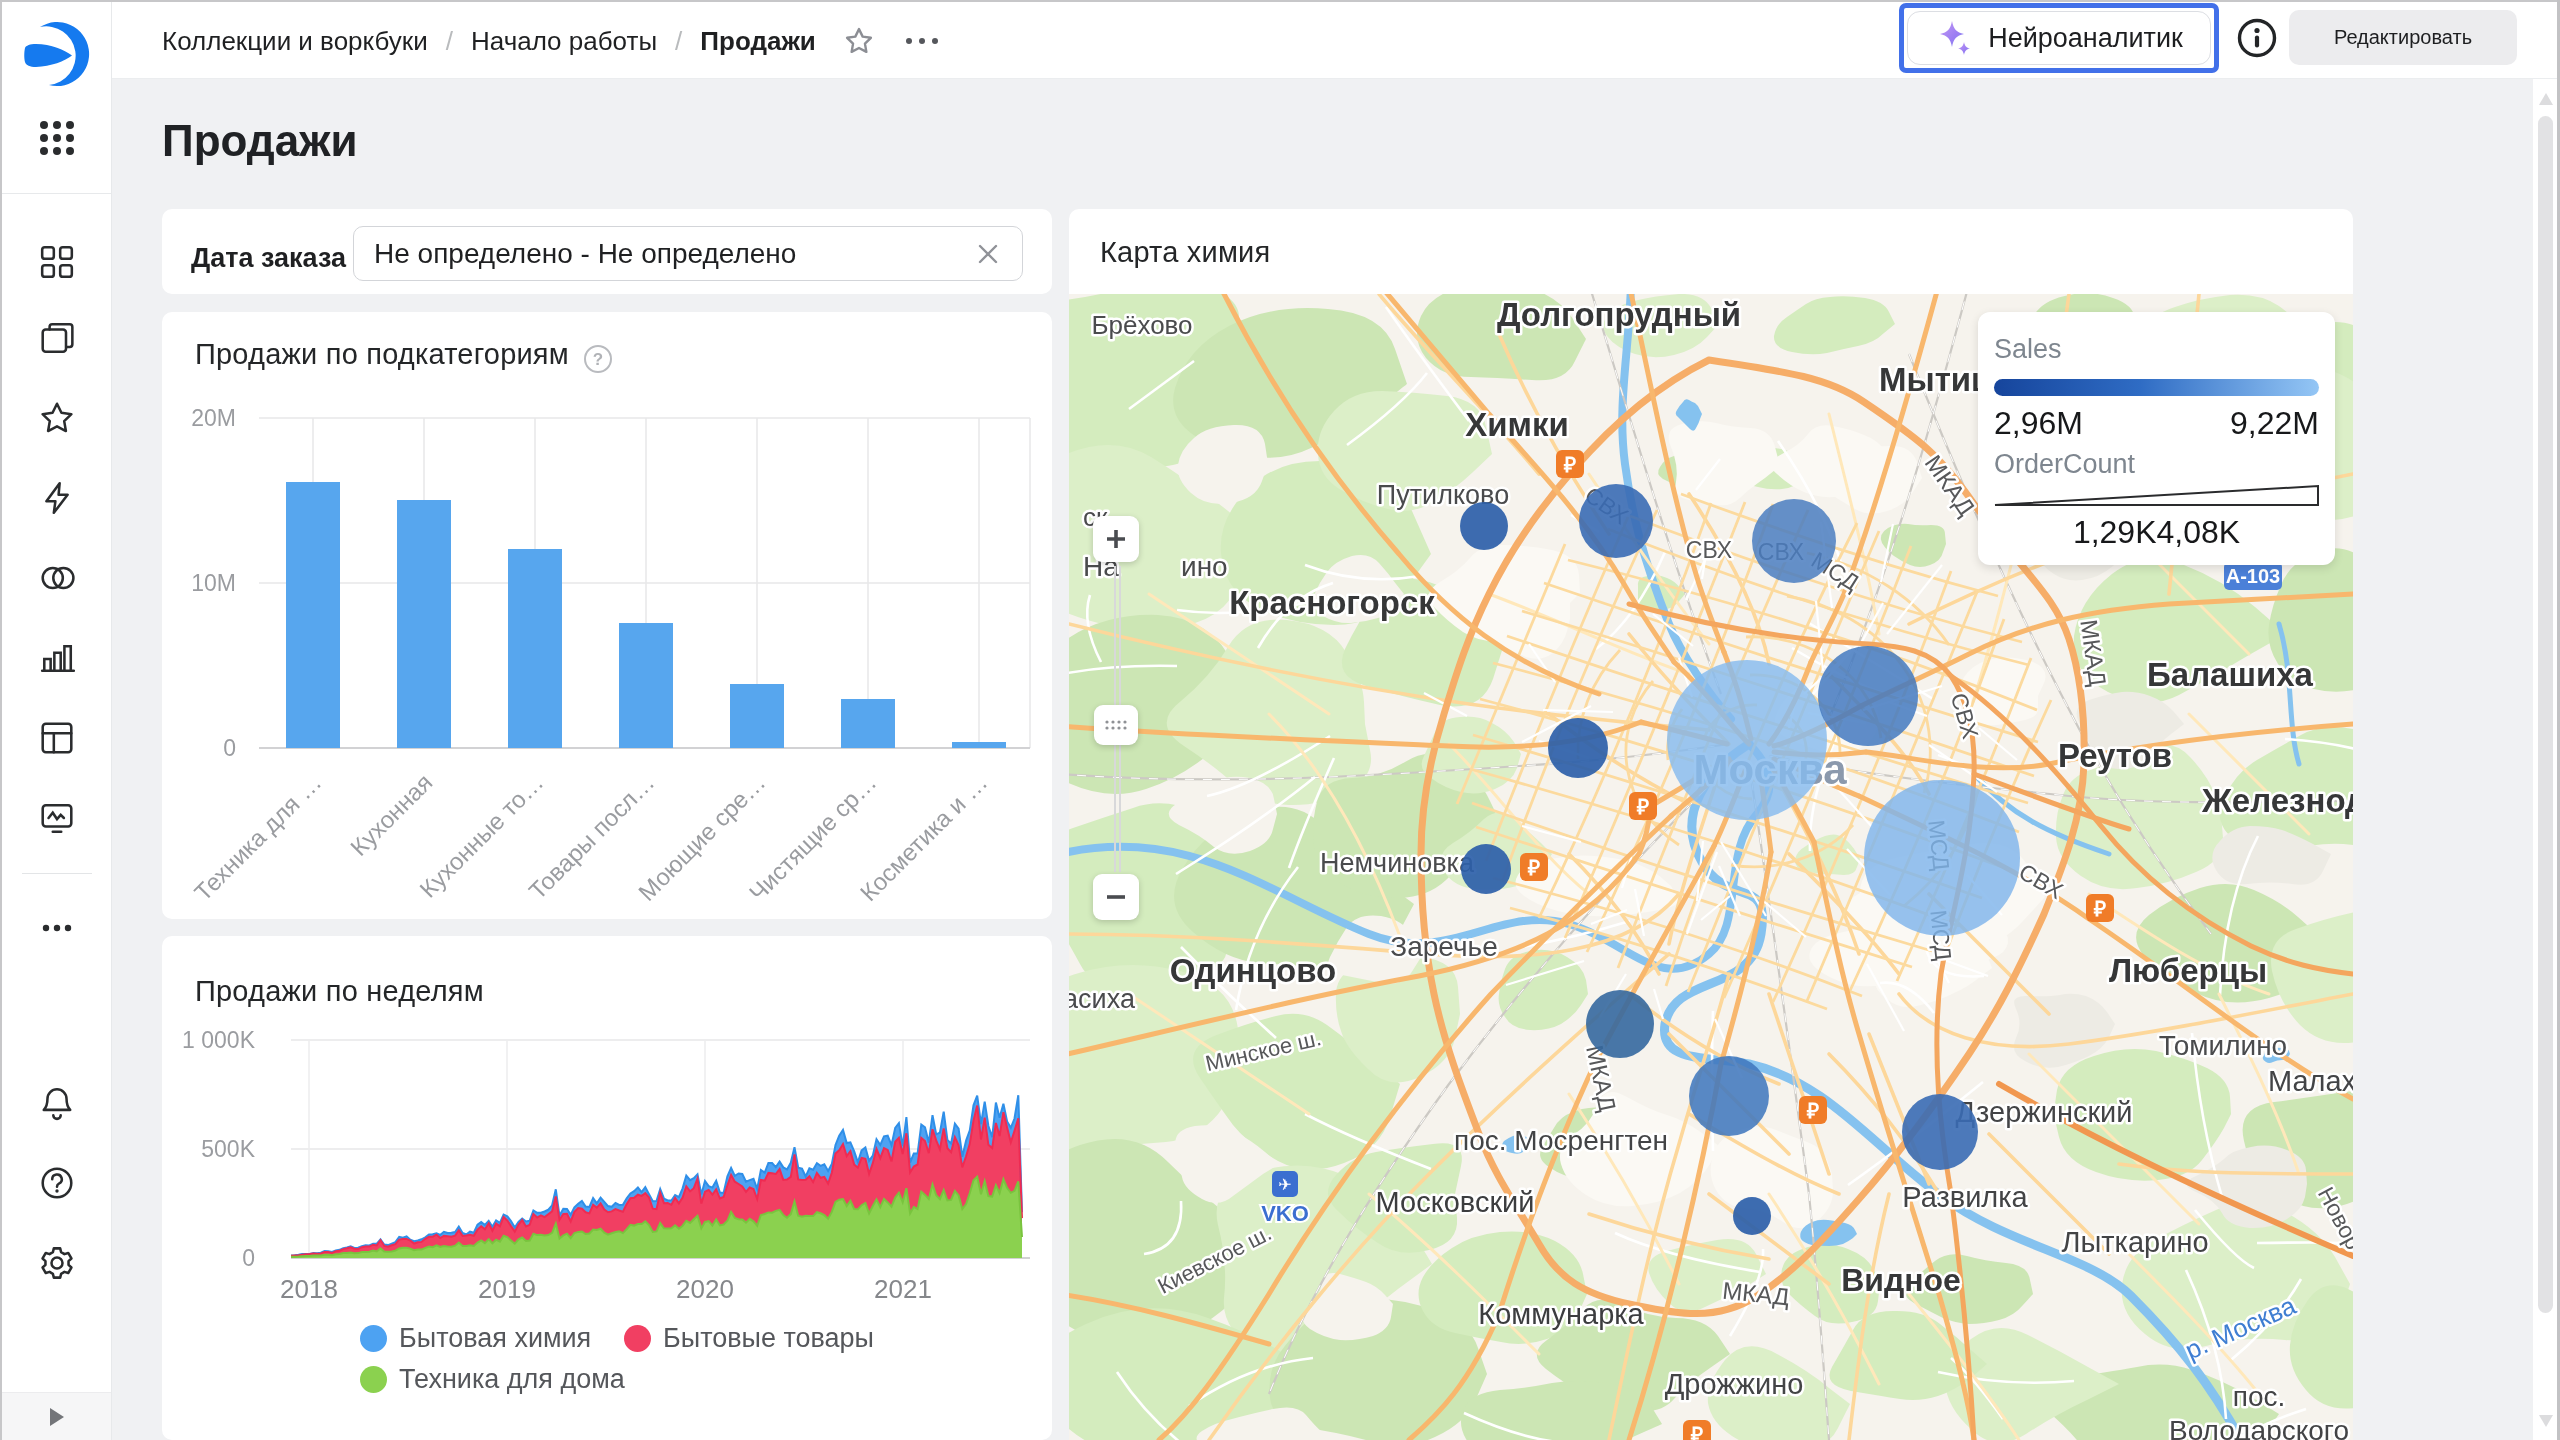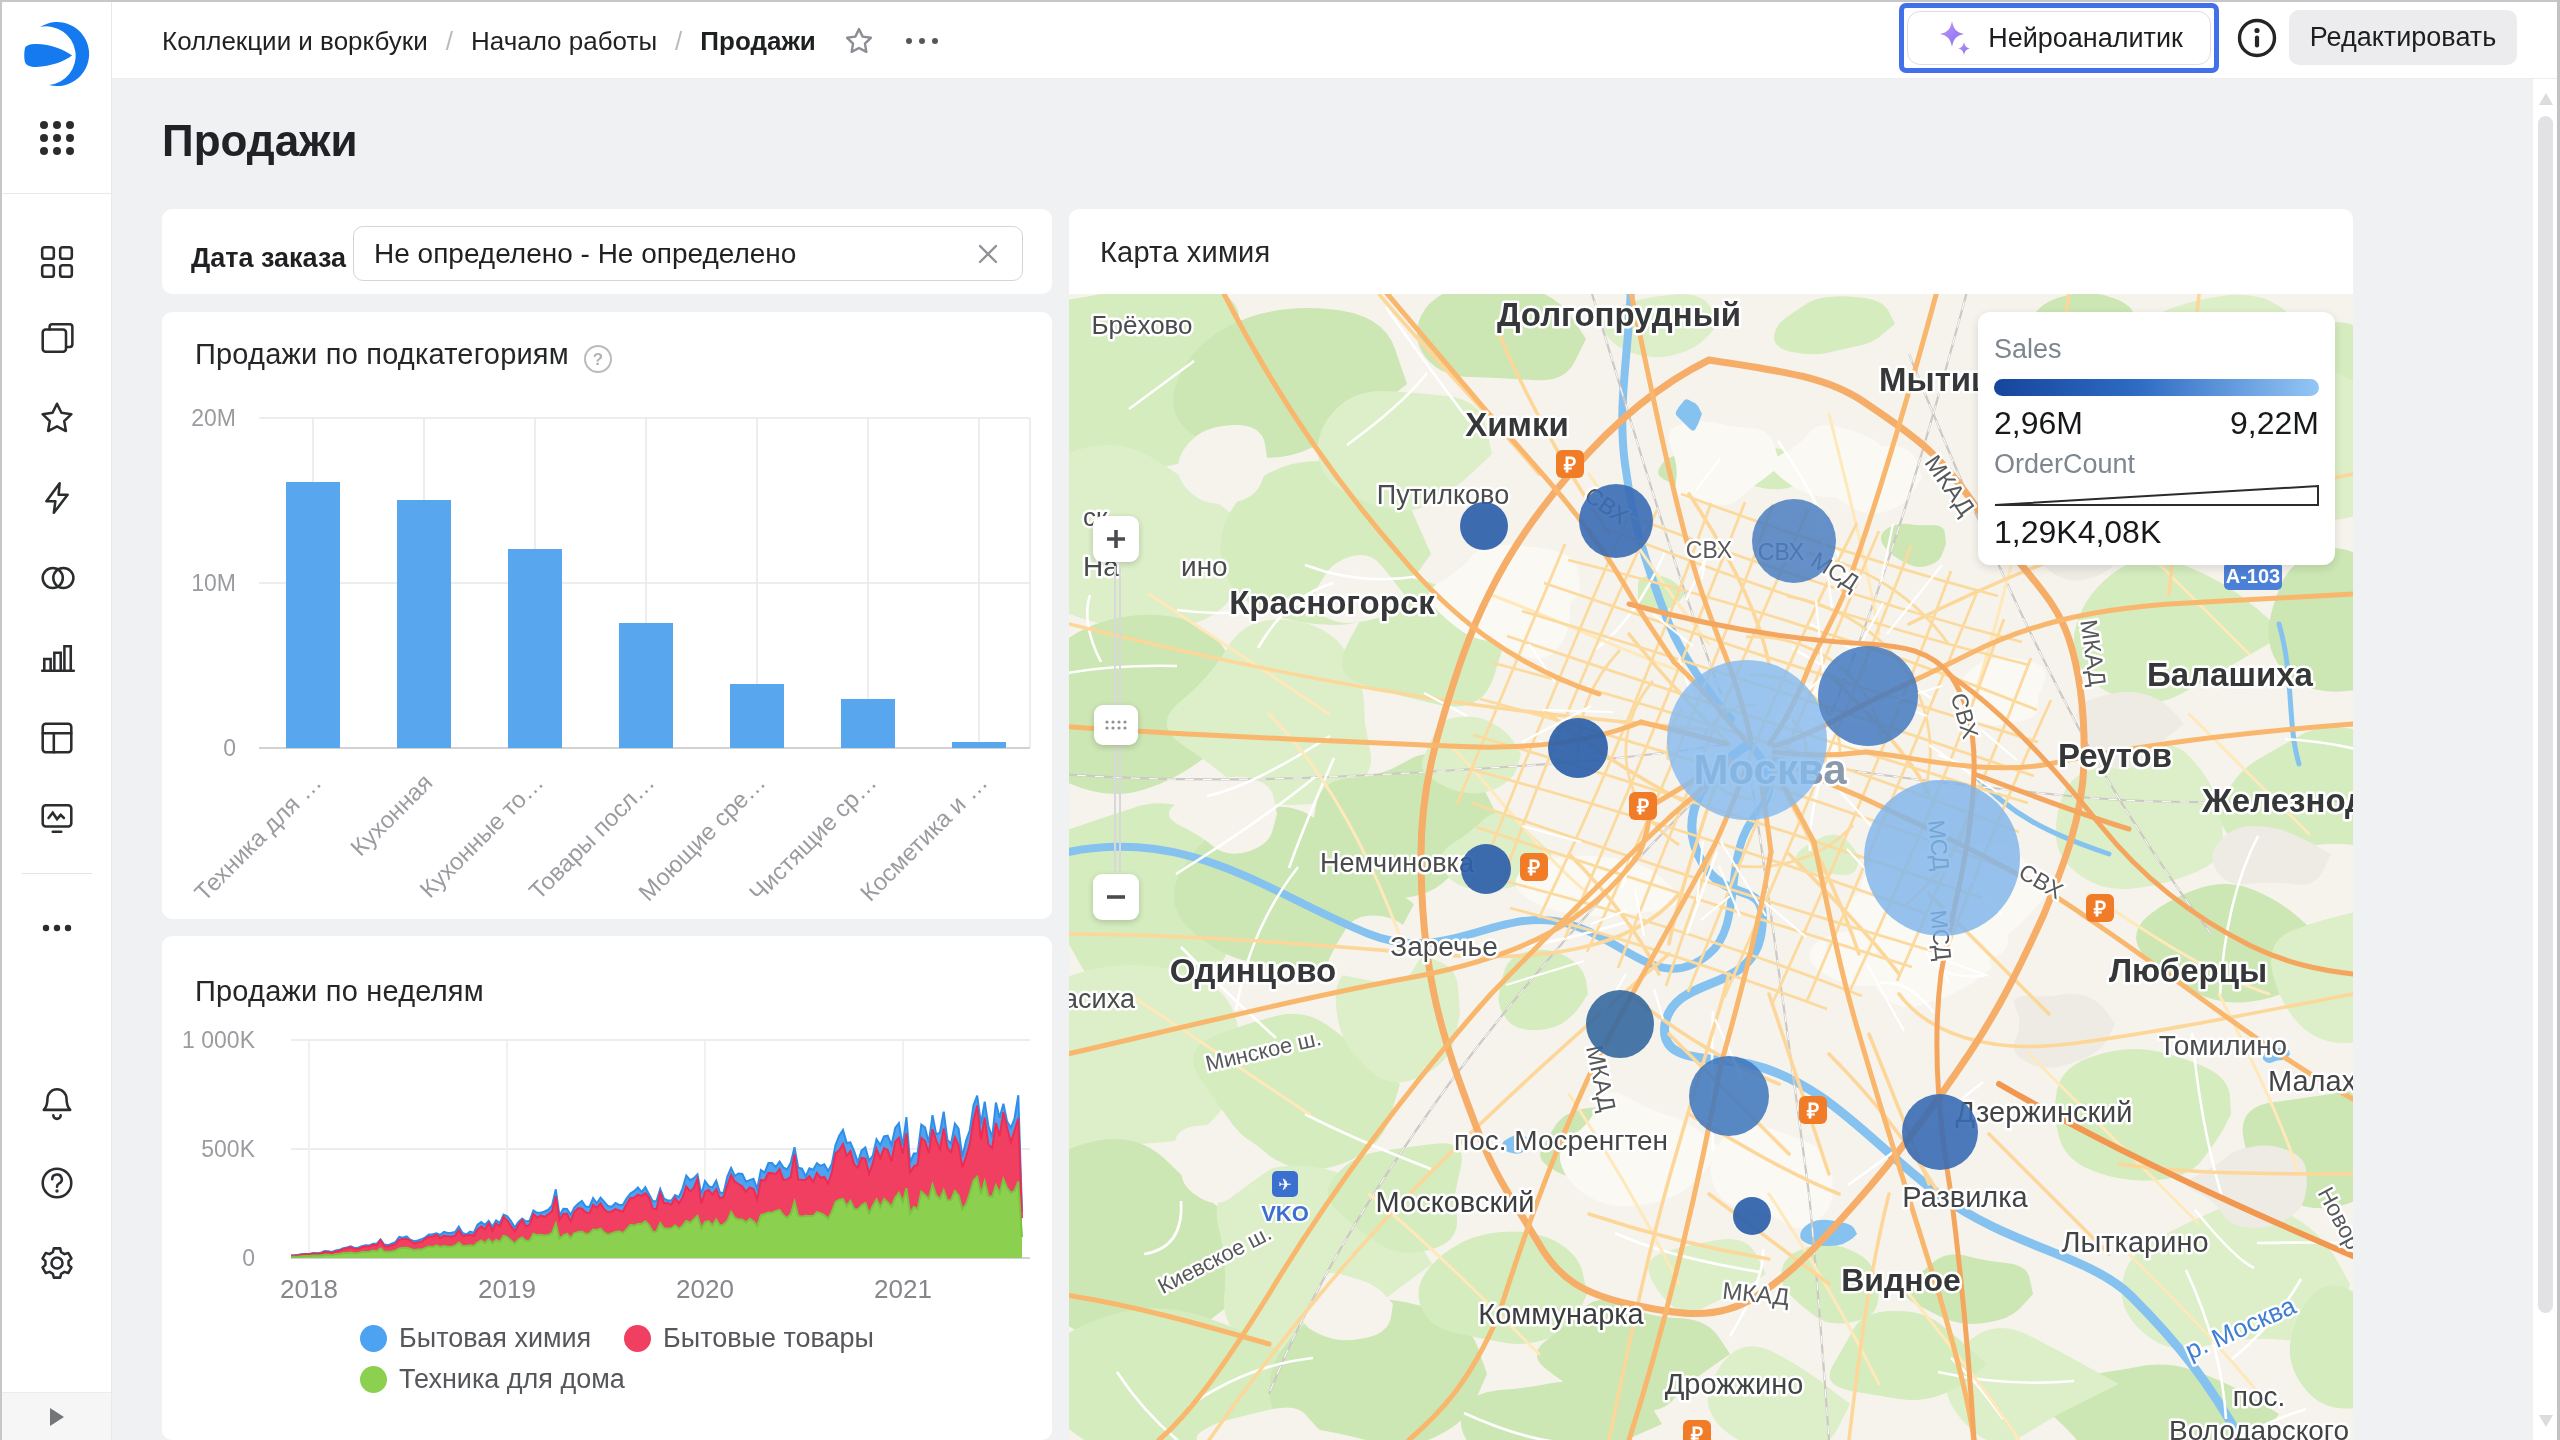--- a/index.html
+++ b/index.html
@@ -41,21 +41,21 @@
       <path fill="url(#spk)" d="M29 24 C29.8 28 31.5 29.8 35 30.5 C31.5 31.2 29.8 33 29 37 C28.2 33 26.5 31.2 23 30.5 C26.5 29.8 28.2 28 29 24 Z"></path>
     </svg>
     <span style="font-size:27px;color:#1d1e20">Нейроаналитик</span>
   </div>
 </div>
 <svg class="abs" style="left:2236px;top:17px" width="42" height="42" viewBox="0 0 42 42">
   <circle cx="21" cy="21" r="17.5" fill="none" stroke="#232527" stroke-width="3.4"></circle>
   <circle cx="21" cy="13.5" r="2.6" fill="#232527"></circle>
   <rect x="18.9" y="18.5" width="4.2" height="12" rx="2.1" fill="#232527"></rect>
 </svg>
-<div class="abs" style="left:2289px;top:10px;width:228px;height:55px;background:#ececee;border-radius:10px;display:flex;align-items:center;justify-content:center;font-size:27px;color:#1d1e20">Редактировать</div>
+<div class="abs" style="left:2289px;top:10px;width:228px;height:55px;background:#ececee;border-radius:10px;display:flex;align-items:center;justify-content:center;font-size:20px;color:#1d1e20">Редактировать</div>
 
 <div class="abs" style="left:2px;top:2px;width:110px;height:1438px;background:#fff;border-right:1px solid #e7e9eb"></div>
 <svg class="abs" style="left:24px;top:21px" width="66" height="68" viewBox="0 0 66 68">
   <path fill="#157aef" d="M16,6 A32,32 0 1 1 25,64 A29.4,29.4 0 1 0 16,6 Z"></path>
   <path fill="#157aef" d="M1,27 C0,31 0,38 1,41 C2,44.5 6,46 12,46 C27,45.5 41,40 48,34.5 C41,29 27,23 12,23 C6,23 2,24.5 1,27 Z"></path>
 </svg>
 <svg class="abs" style="left:39px;top:120px" width="36" height="36" viewBox="0 0 36 36" fill="#2a2c2e">
   <circle cx="5" cy="5" r="4"></circle>
     <circle cx="18" cy="5" r="4"></circle>
     <circle cx="31" cy="5" r="4"></circle>
@@ -654,21 +654,21 @@
   <div style="font-size:27px;color:#7e868f">Sales</div>
   <div style="margin-top:14px;height:17px;border-radius:9px;background:linear-gradient(90deg,#16459c,#2f6cc4 45%,#94c6f5)"></div>
   <div style="display:flex;justify-content:space-between;font-size:32px;color:#17181a;margin-top:9px">
       <span>2,96M</span>
       <span>9,22M</span>
     </div>
   <div style="font-size:27px;color:#7e868f;margin-top:7px">OrderCount</div>
   <svg width="325" height="24" viewBox="0 0 325 24" style="margin-top:4px">
       <polygon points="1,21 324,2 324,21" fill="#fff" stroke="#2a2b2d" stroke-width="2"></polygon>
     </svg>
-  <div style="display:flex;justify-content:flex-start;font-size:32px;color:#17181a;margin-top:2px">
+  <div style="display:flex;justify-content:center;font-size:32px;color:#17181a;margin-top:2px">
       <span>1,29K</span>
       <span>4,08K</span>
     </div>
 </div>
 
 <div class="abs" style="left:2533px;top:79px;width:24px;height:1361px;background:#fff"></div>
 <svg class="abs" style="left:2538px;top:92px" width="16" height="14" viewBox="0 0 16 14">
     <path d="M8 1 L15 13 H1 Z" fill="#dcdcde"></path>
   </svg>
 <div class="abs" style="left:2538px;top:116px;width:15px;height:1197px;background:#e2e2e4;border-radius:8px"></div>

